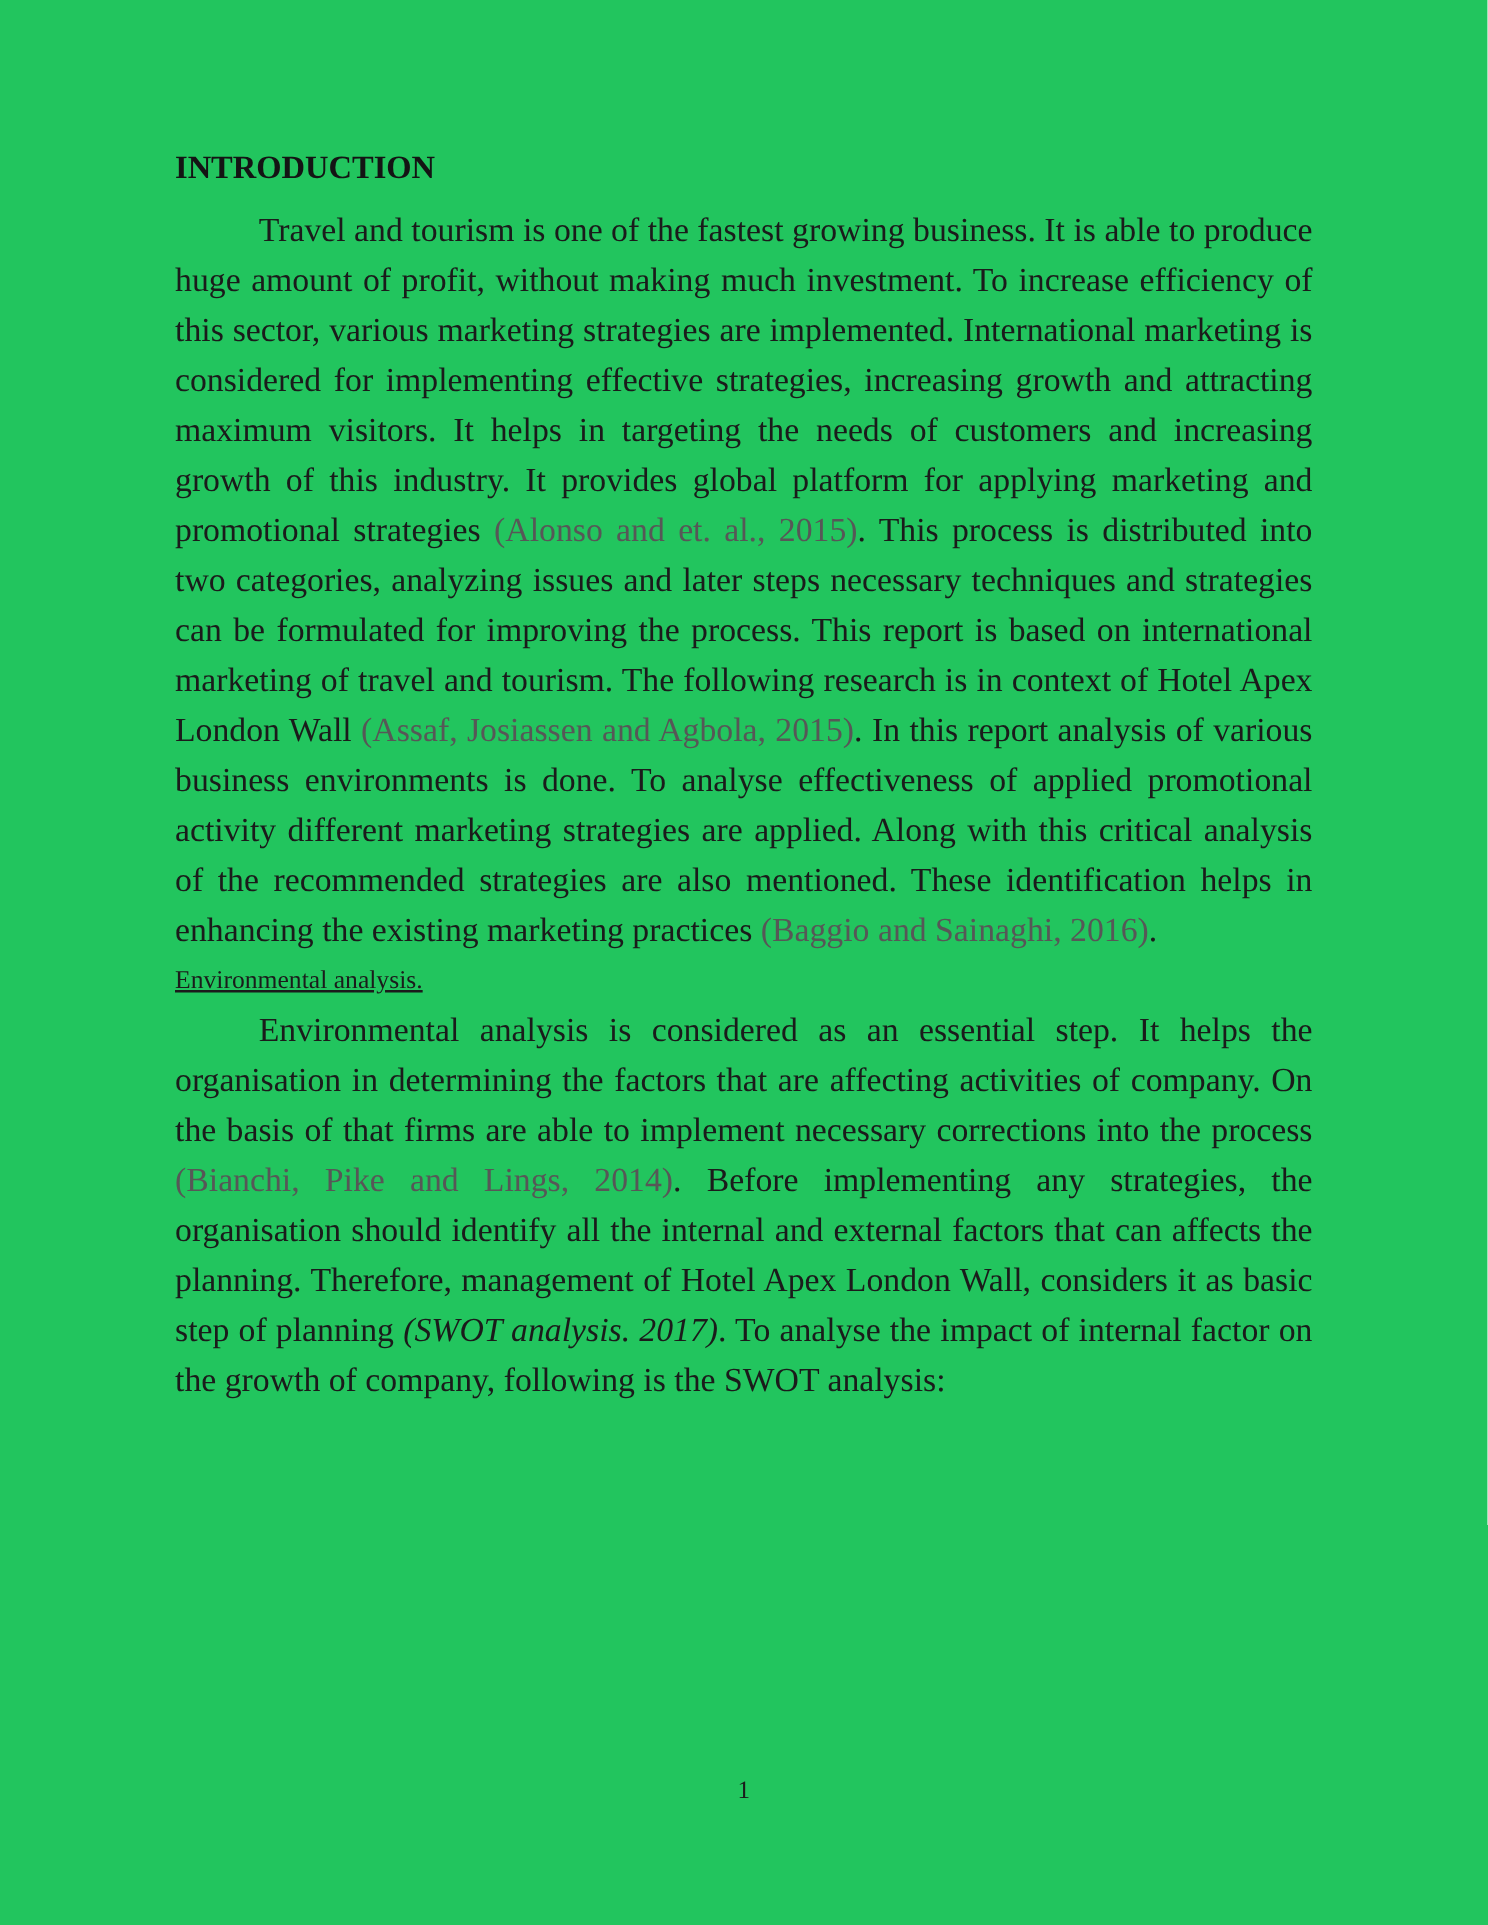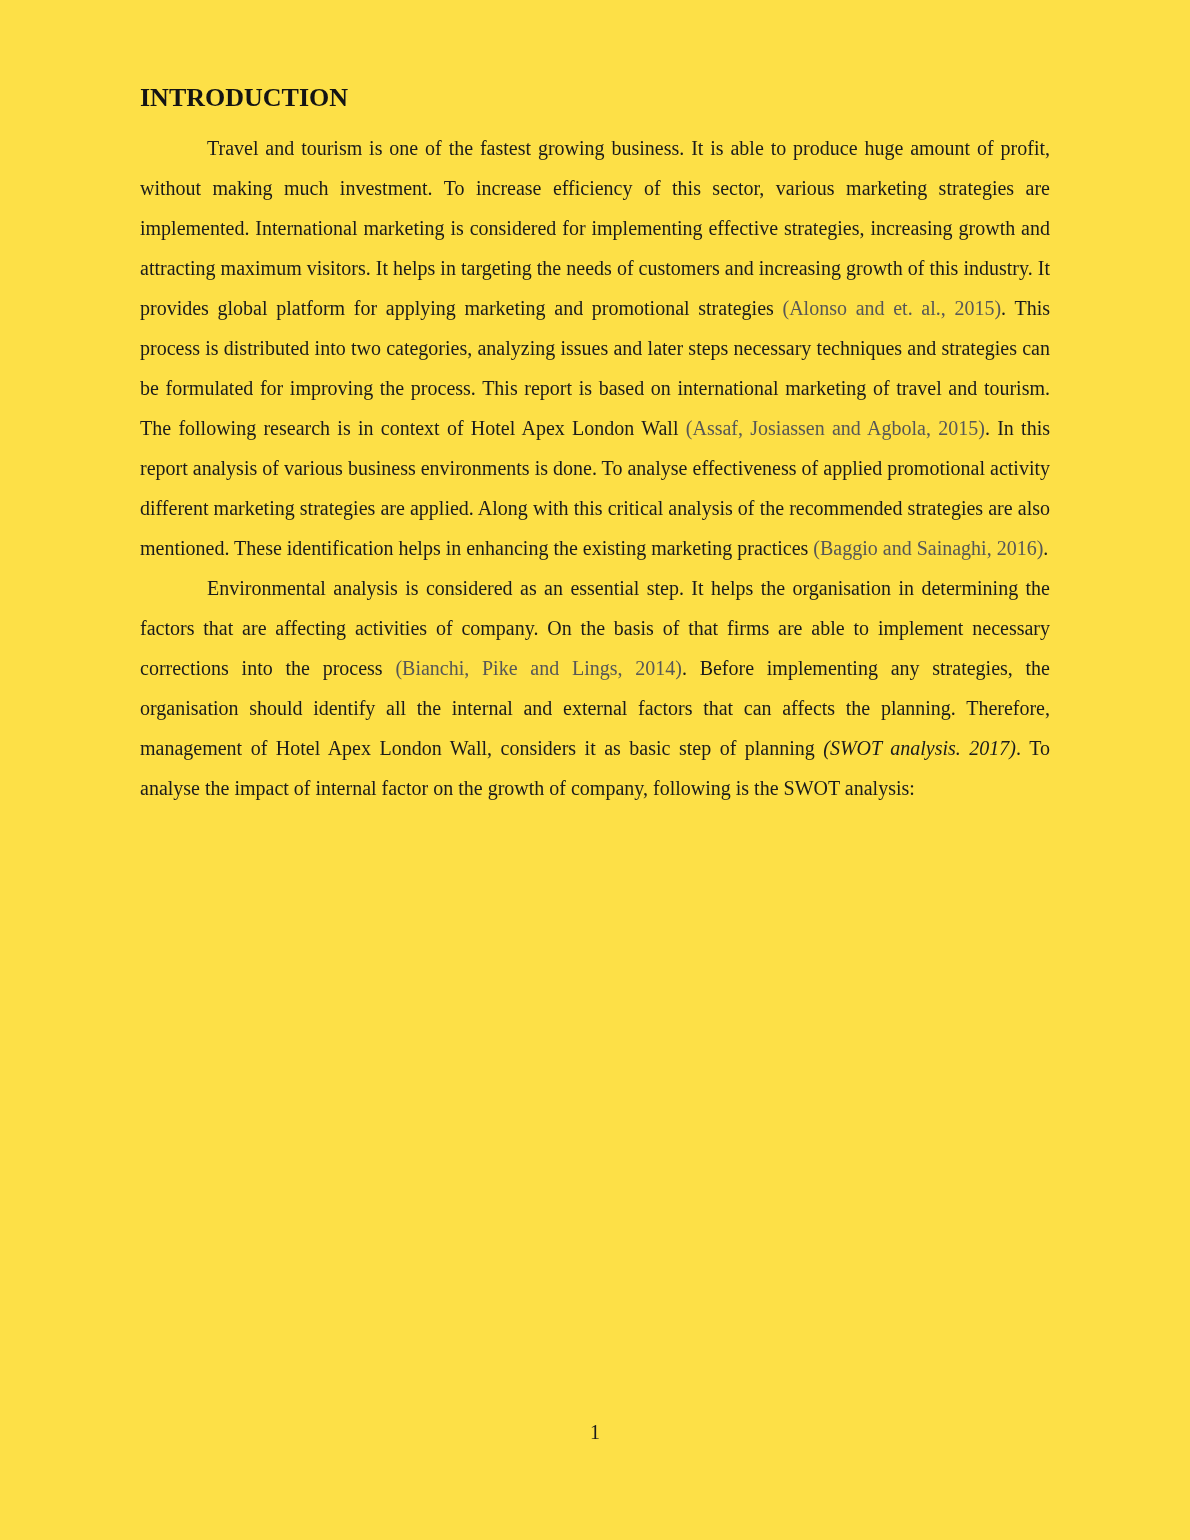--- a/index.html
+++ b/index.html
@@ -2,34 +2,34 @@
 <html><head>
 <meta charset="utf-8">
 <style>
   * { margin: 0; padding: 0; box-sizing: border-box; }
   html, body { background: #ffffff; }
   .page {
     width: 1190px;
     height: 1540px;
     position: relative;
     margin: 0 auto;
-    background: #fde047;
+    background: #22c55e;
     font-family: "Liberation Serif", serif;
     color: #1b1b1b;
-    padding: 82px 140px 0 140px;
+    padding: 118px 140px 0 140px;
   }
   .heading {
     font-size: 26px;
     font-weight: bold;
     line-height: 32px;
     margin-bottom: 14px;
     color: #141414;
   }
   .par {
-    font-size: 20px;
+    font-size: 27px;
     line-height: 40px;
     text-align: justify;
     text-indent: 67px;
     color: #1b1b1b;
   }
   .subheading {
     font-size: 20.5px;
     line-height: 40px;
     font-weight: normal;
     text-decoration: underline;
@@ -49,18 +49,19 @@
 </style>
 </head>
 <body>
 
 <div class="page">
 
   <h1 class="heading">INTRODUCTION</h1>
 
   <p class="par"><span>Travel and tourism is one of the fastest growing business. It is able to produce huge amount of profit, without making much investment. To increase efficiency of this sector, various marketing strategies are implemented. International marketing is considered for implementing effective strategies, increasing growth and attracting maximum visitors. It helps in targeting the needs of customers and increasing growth of this industry. It provides global platform for applying marketing and promotional strategies </span><span class="citation">(Alonso and et. al., 2015)</span><span>. This process is distributed into two categories, analyzing issues and later steps necessary techniques and strategies can be formulated for improving the process. This report is based on international marketing of travel and tourism. The following research is in context of Hotel Apex London Wall </span><span class="citation">(Assaf, Josiassen and Agbola, 2015)</span><span>. In this report analysis of various business environments is done. To analyse effectiveness of applied promotional activity different marketing strategies are applied. Along with this critical analysis of the recommended strategies are also mentioned. These identification helps in enhancing the existing marketing practices </span><span class="citation">(Baggio and Sainaghi, 2016)</span><span>.</span></p>
 
+  <h2 class="subheading">Environmental analysis.</h2>
 
   <p class="par"><span>Environmental analysis is considered as an essential step. It helps the organisation in determining the factors that are affecting activities of company. On the basis of that firms are able to implement necessary corrections into the process </span><span class="citation">(Bianchi, Pike and Lings, 2014)</span><span>. Before implementing any strategies, the organisation should identify all the internal and external factors that can affects the planning. Therefore, management of Hotel Apex London Wall, considers it as basic step of planning </span><span class="italic">(SWOT analysis. 2017)</span><span>. To analyse the impact of internal factor on the growth of company, following is the SWOT analysis:</span></p>
 
   <div class="page-number">1</div>
 
 </div>
 
 </body></html>

